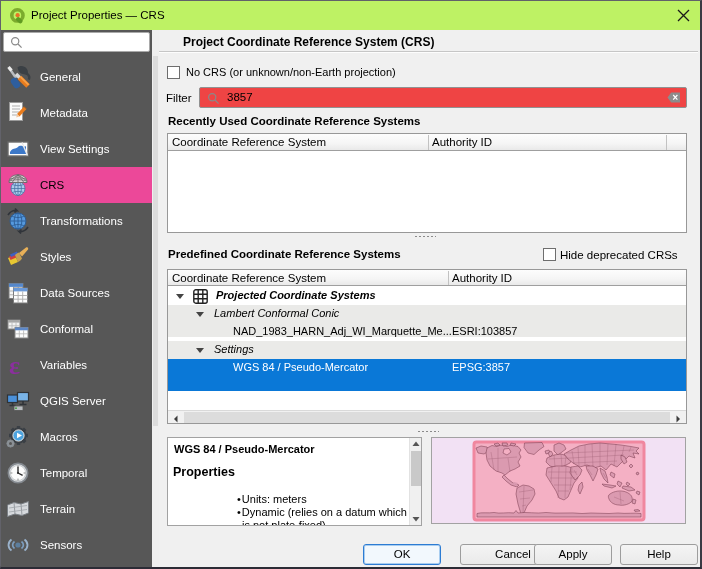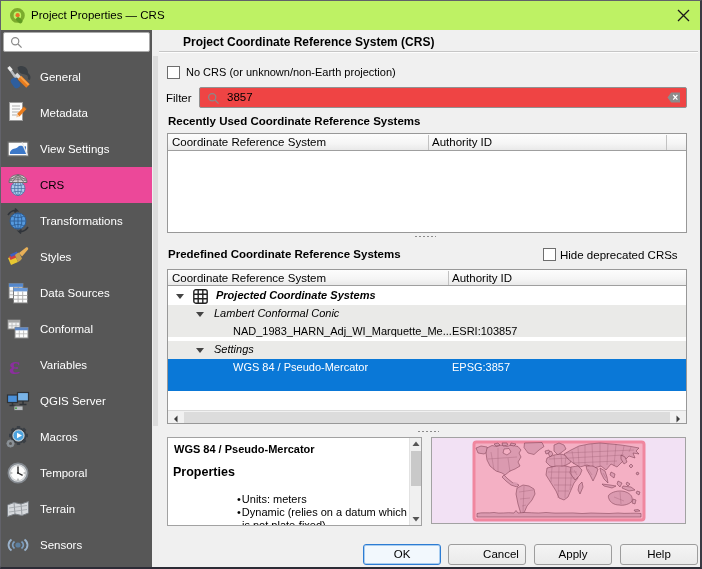--- a/index.html
+++ b/index.html
@@ -380,17 +380,17 @@
             <path d="M99,21 L143,19"></path>
           <path d="M100,28 L103,33"></path>
             <path d="M114,27 L118,33"></path>
             <path d="M129,31 L132,36"></path>
           <path d="M140,55 L150,59"></path>
             <path d="M146,50 L147,62"></path>
         </g>
       </svg>
     </div>
     <div class="btn def" style="left:204px;">OK</div>
-    <div class="btn" style="left:289px;padding-left:28px;">Cancel</div>
+    <div class="btn" style="left:301px;padding-left:28px;">Cancel</div>
     <div class="btn" style="left:375px;">Apply</div>
     <div class="btn" style="left:461px;">Help</div>
   </div>
 </div>
 
 </body></html>

